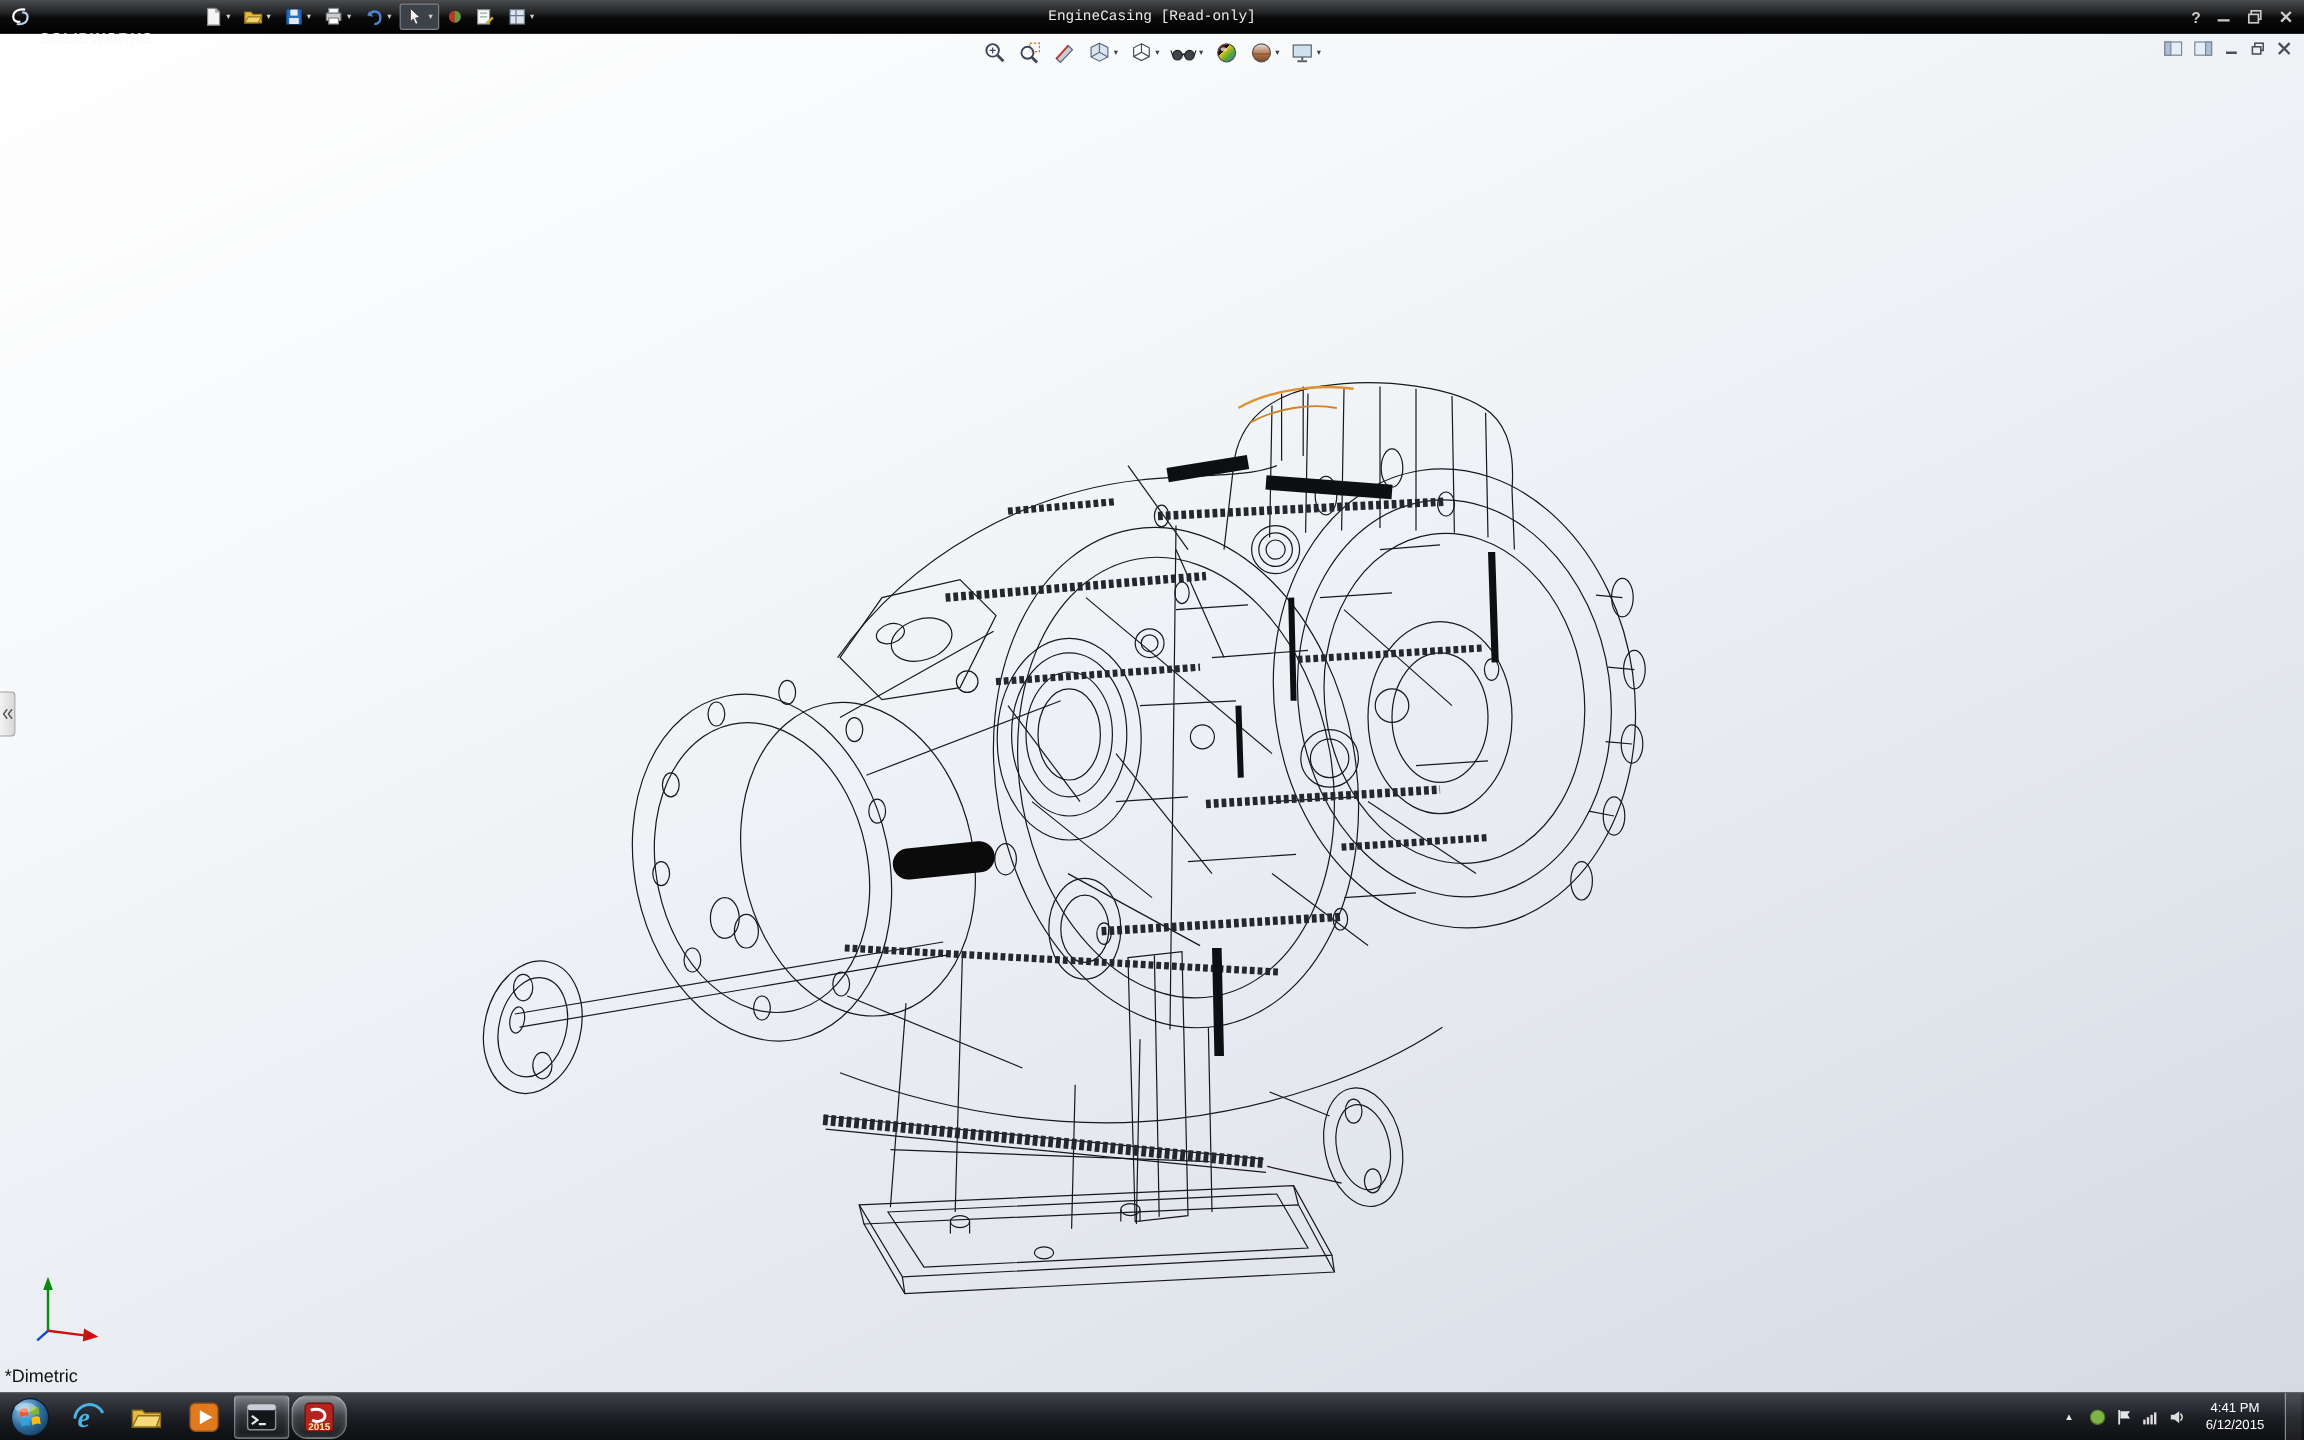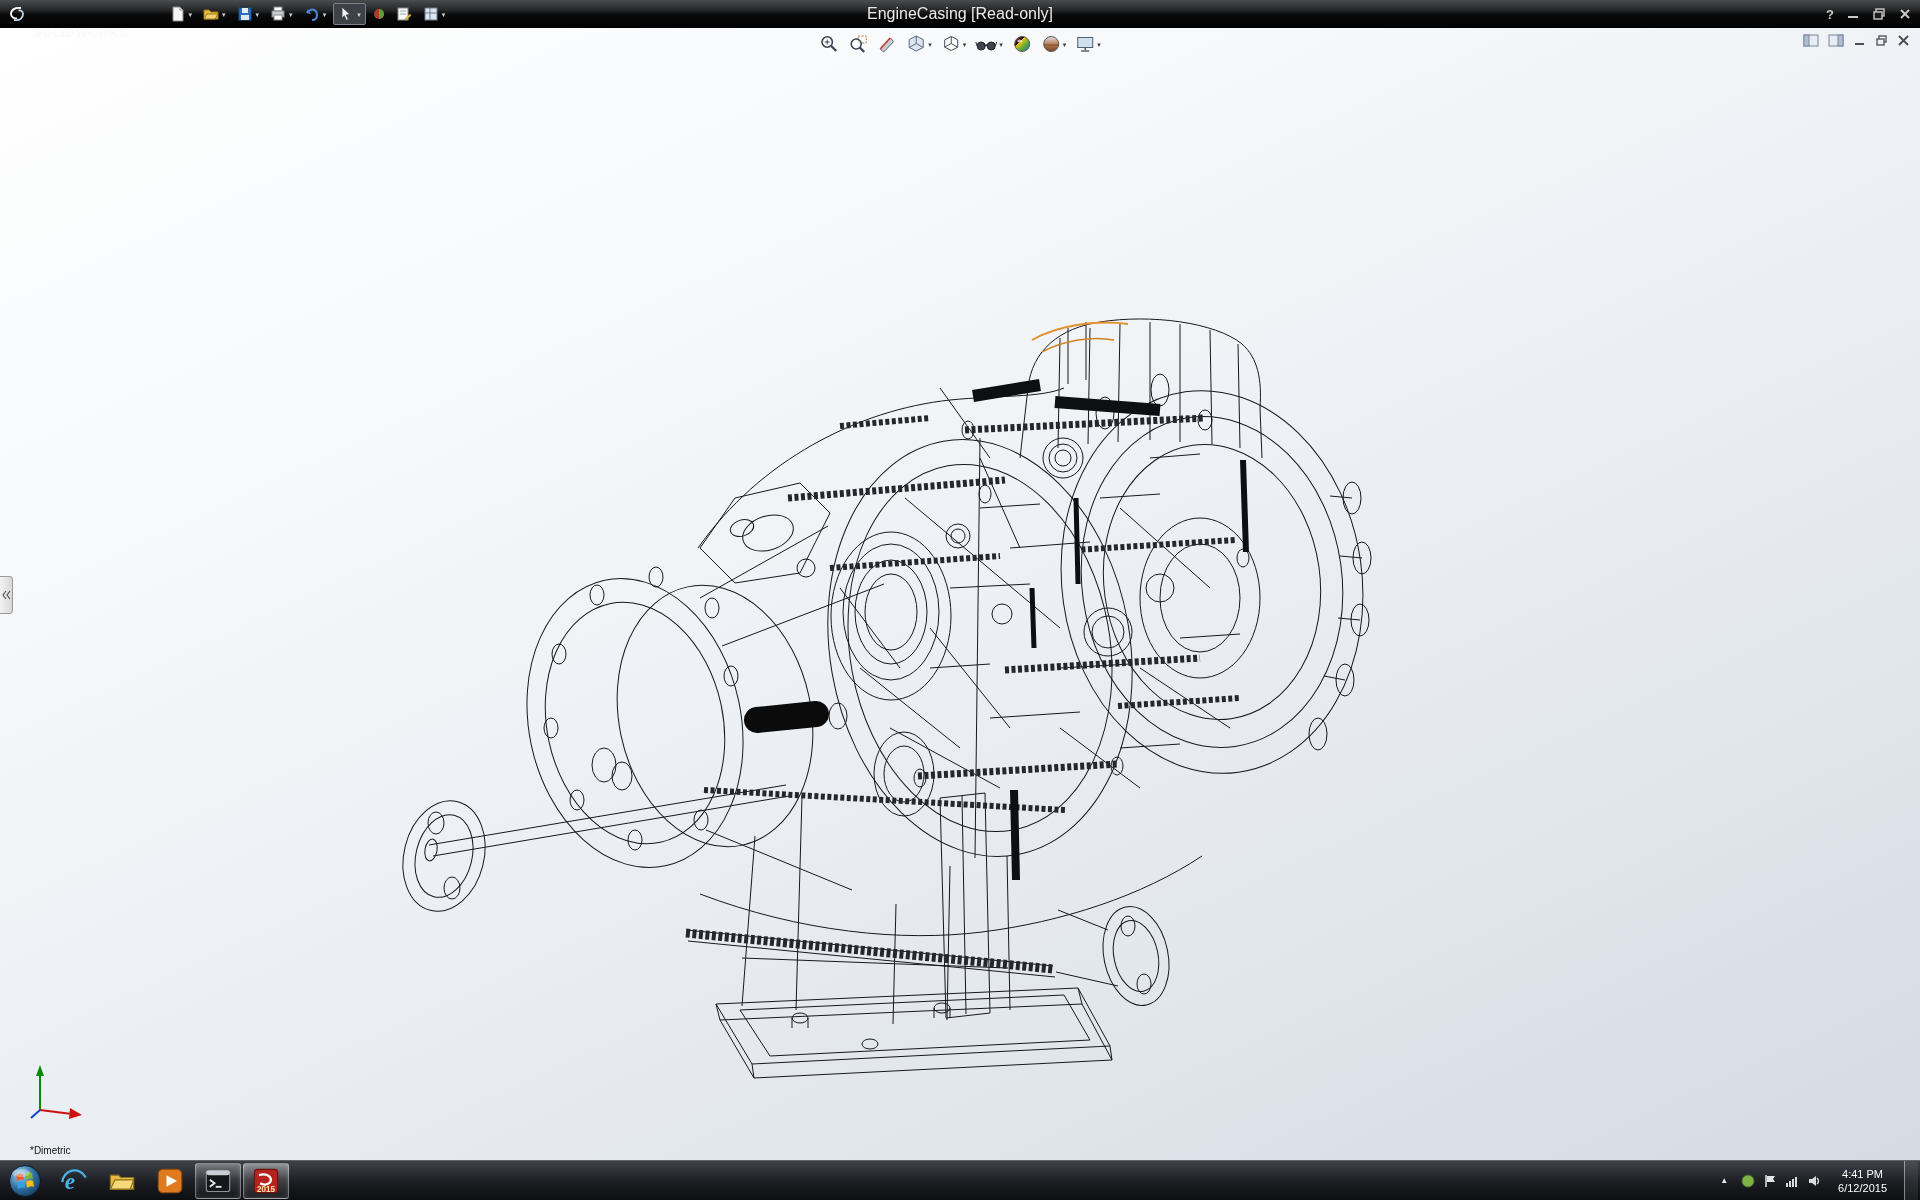--- a/index.html
+++ b/index.html
@@ -8,21 +8,21 @@
   
   .titlebar { position:absolute; top:0; left:0; width:1920px; height:28px;
     background:linear-gradient(180deg,#4a4c4f 0%,#232425 38%,#0b0b0c 52%,#000 100%);
     display:flex; align-items:center; color:#ddd; z-index:30; }
   .brand { display:flex; align-items:center; gap:7px; padding:0 12px 0 8px; height:100%; }
   .brand-text { font-size:13px; font-weight:bold; letter-spacing:.5px; color:#fafafa;margin-top:36px; }
   .tb-toolbar { display:flex; align-items:center; gap:3px; margin-left:26px; }
   .tb-btn { height:22px; display:flex; align-items:center; gap:3px; padding:0 4px; border-radius:2px; }
   .tb-btn.active { background:#3d4148; border:1px solid #7d828a; }
   .caret { font-size:7px; color:#cfcfcf; line-height:1; }
-  .window-title { position:absolute; left:0; width:1920px; text-align:center; font-size:16px; color:#eaeaea; pointer-events:none; }
+  .window-title { position:absolute; left:0; width:1920px; text-align:center; font-size:12px; color:#eaeaea; pointer-events:none;font-family:Liberation Mono, monospace; }
   .win-controls { position:absolute; right:8px; top:0; height:28px; display:flex; align-items:center; gap:12px; }
   .help-glyph { font-size:13px; color:#c9c9c9; font-weight:bold; }
   .wc-btn { display:flex; align-items:center; }
 
   
   .viewport { position:absolute; top:28px; left:0; width:1920px; height:1132px;
     background:linear-gradient(155deg,#ffffff 0%,#f6f8fa 30%,#e6eaf0 65%,#d5dae3 100%); }
   .model { position:absolute; top:0; left:0; width:1920px; height:1132px; }
 
   .headsup { position:absolute; top:5px; left:50%; transform:translateX(-50%);
@@ -30,31 +30,31 @@
   .hu-btn { display:flex; align-items:center; gap:2px; padding:1px; }
   .hu-caret { font-size:7px; color:#3c4046; line-height:1; }
 
   .doc-controls { position:absolute; top:6px; right:10px; display:flex; align-items:center; gap:9px; }
 
   .panel-tab { position:absolute; left:0; top:548px; width:13px; height:38px;
     background:linear-gradient(90deg,#f2f2f2,#d8d8d8); border:1px solid #9a9a9a; border-left:none;
     border-radius:0 4px 4px 0; display:flex; align-items:center; justify-content:center; }
 
   .triad { position:absolute; left:26px; bottom:34px; }
-  .view-label { position:absolute; left:30px; bottom:4px; font-size:10px; color:#111; }
+  .view-label { position:absolute; left:4px; bottom:4px; font-size:15px; color:#111; }
 
   
   .taskbar { position:absolute; bottom:0; left:0; width:1920px; height:40px;
     background:linear-gradient(180deg,rgba(150,160,170,.40) 0%,rgba(58,63,70,.95) 10%,#1b1d22 55%,#0d0e11 100%);
     border-top:1px solid rgba(255,255,255,.35); display:flex; align-items:center; z-index:30; }
   .start-btn { width:50px; height:40px; display:flex; align-items:center; justify-content:center; }
   .task-btn { width:46px; height:36px; margin:0 1px; display:flex; align-items:center; justify-content:center; border-radius:3px; }
   .task-btn.running { background:linear-gradient(180deg,rgba(255,255,255,.30),rgba(255,255,255,.10) 45%,rgba(255,255,255,.03));
     border:1px solid rgba(255,255,255,.38); box-shadow:inset 0 0 5px rgba(255,255,255,.18); }
-  .task-btn.focused { background:linear-gradient(180deg,rgba(255,255,255,.42),rgba(255,255,255,.16) 45%,rgba(255,255,255,.06)); }
+  .task-btn.focused { background:linear-gradient(180deg,rgba(255,255,255,.42),rgba(255,255,255,.16) 45%,rgba(255,255,255,.06));border-radius:13px; }
   .tray { margin-left:auto; display:flex; align-items:center; gap:9px; padding-right:2px; height:100%; }
   .tray-expand { color:#e8e8e8; font-size:8px; padding:0 4px; }
   .tray-icons { display:flex; align-items:center; gap:8px; }
   .clock { text-align:center; color:#fff; font-size:11px; line-height:14px; padding:0 8px; }
   .show-desktop { width:14px; height:40px; border-left:1px solid rgba(255,255,255,.45); background:rgba(255,255,255,.07); }
 </style>
 </head>
 <body>
 
 <div class="titlebar">

